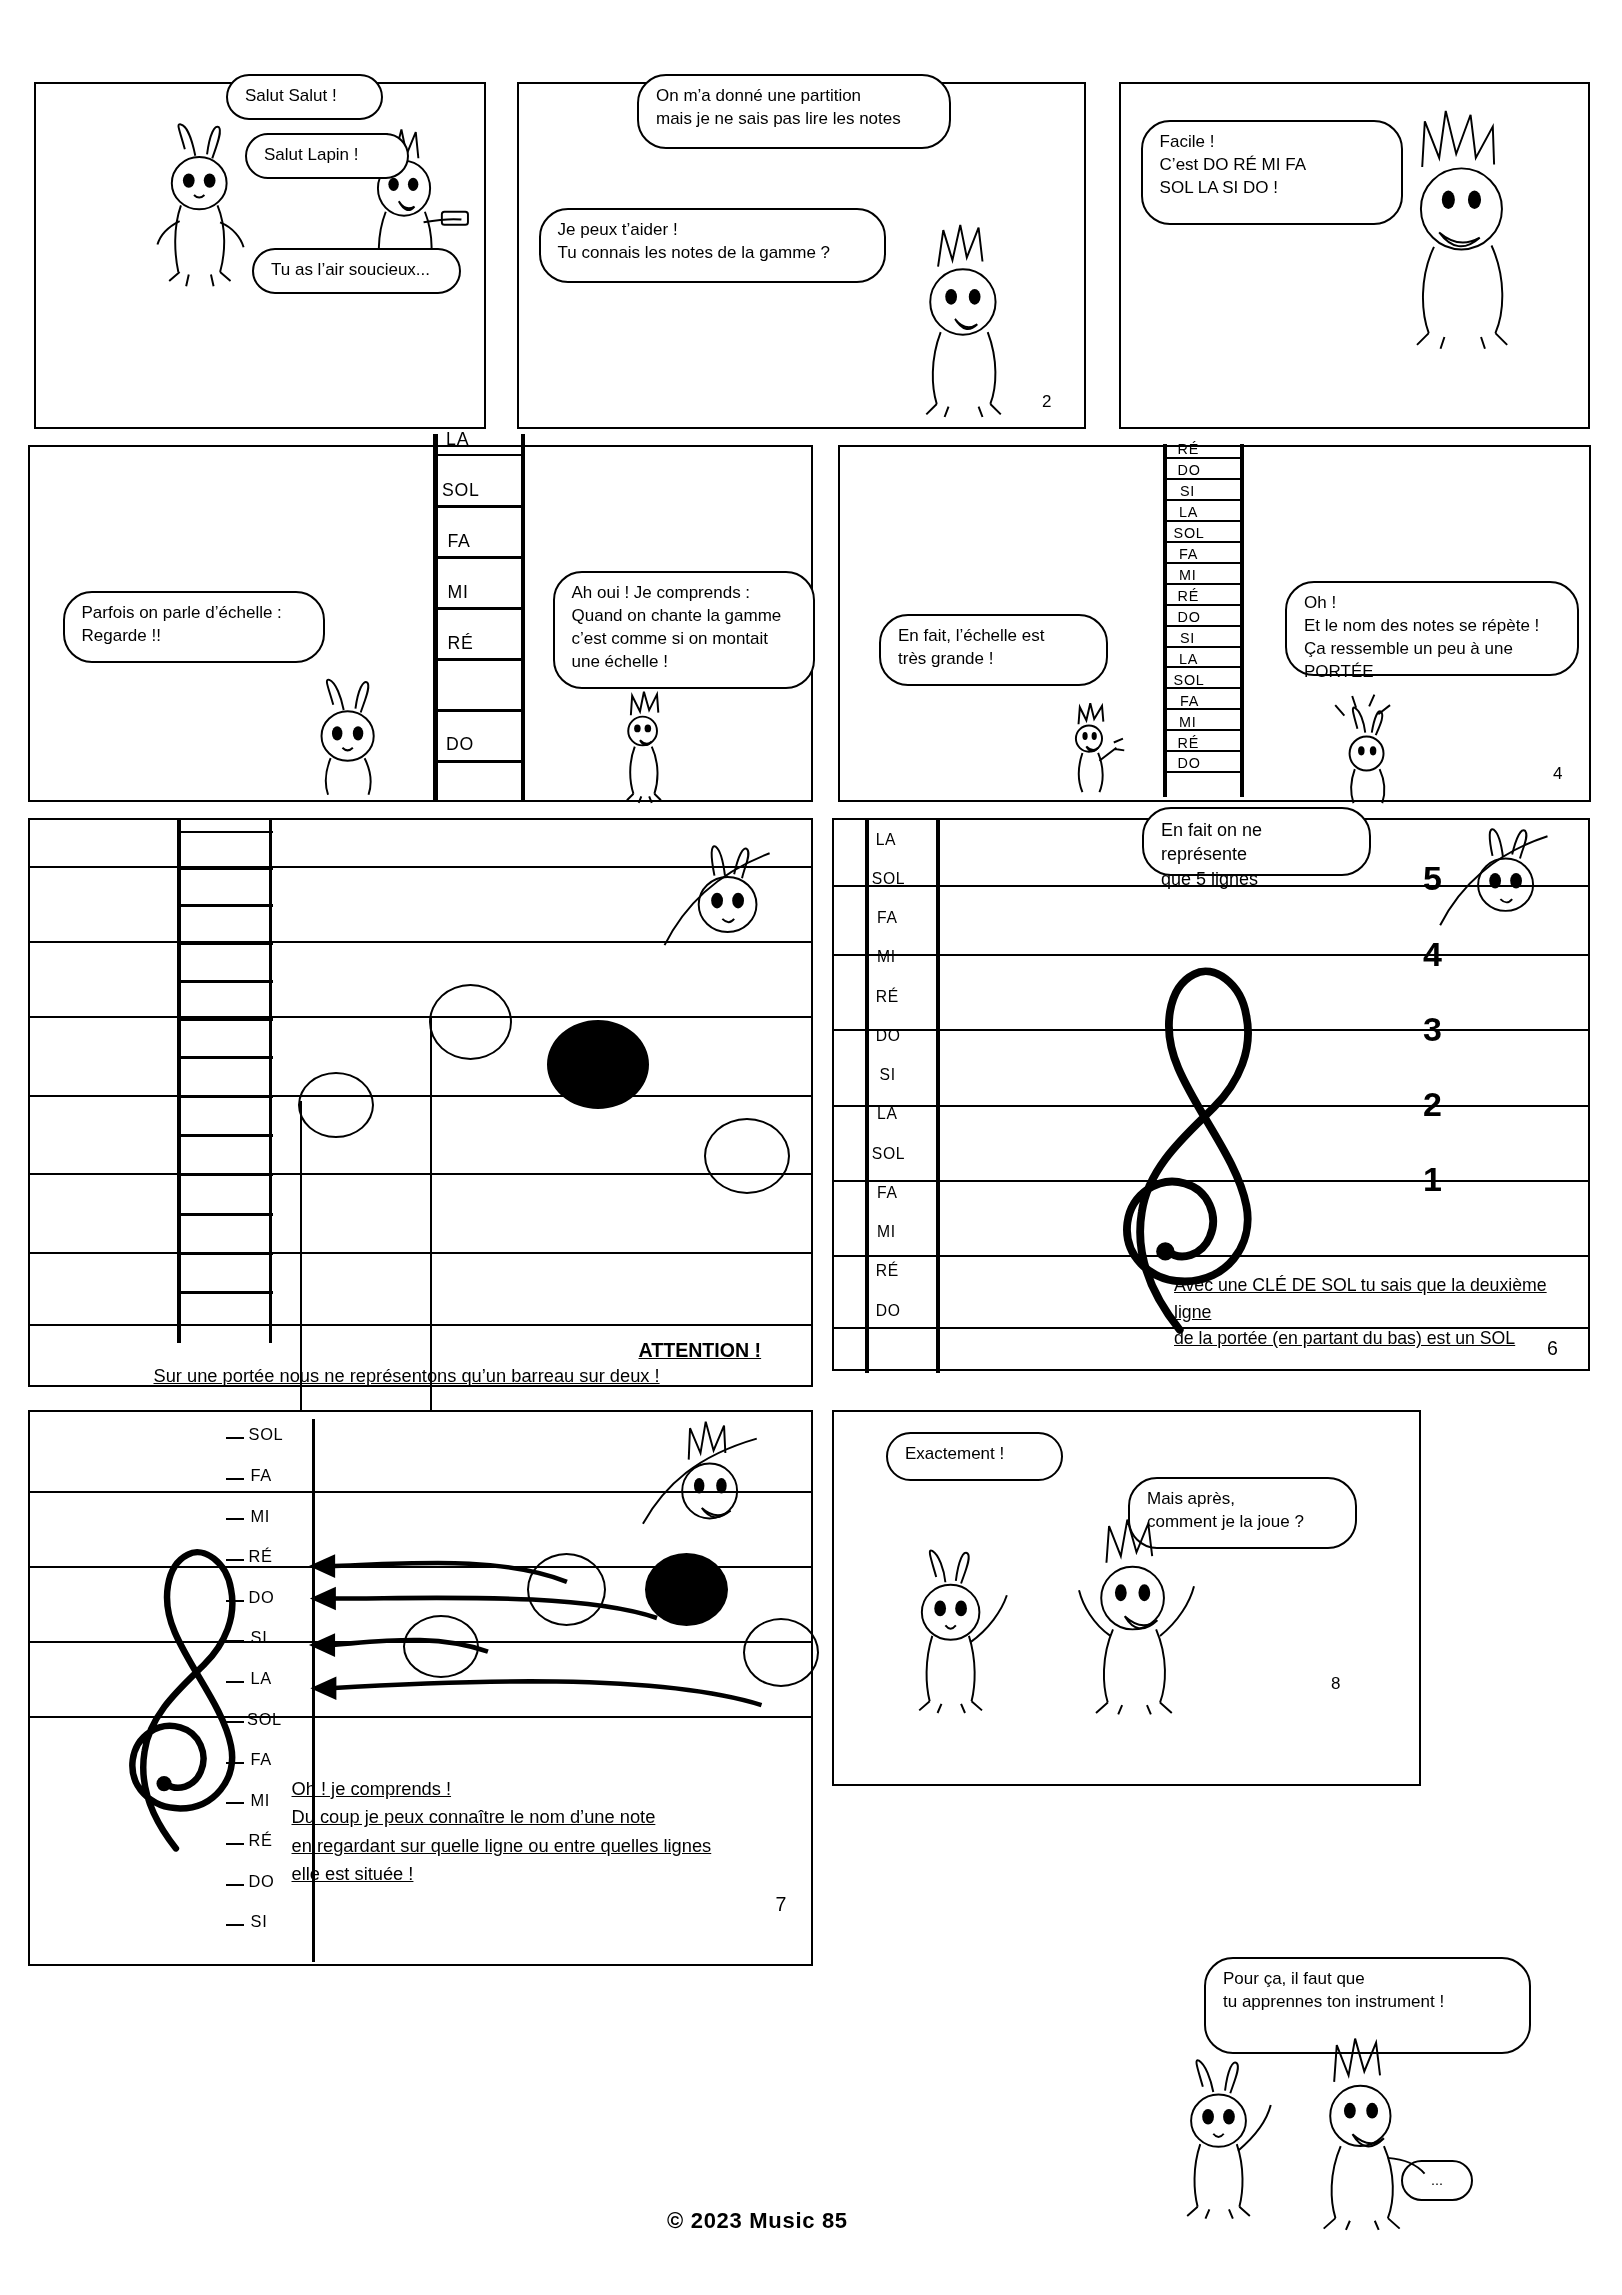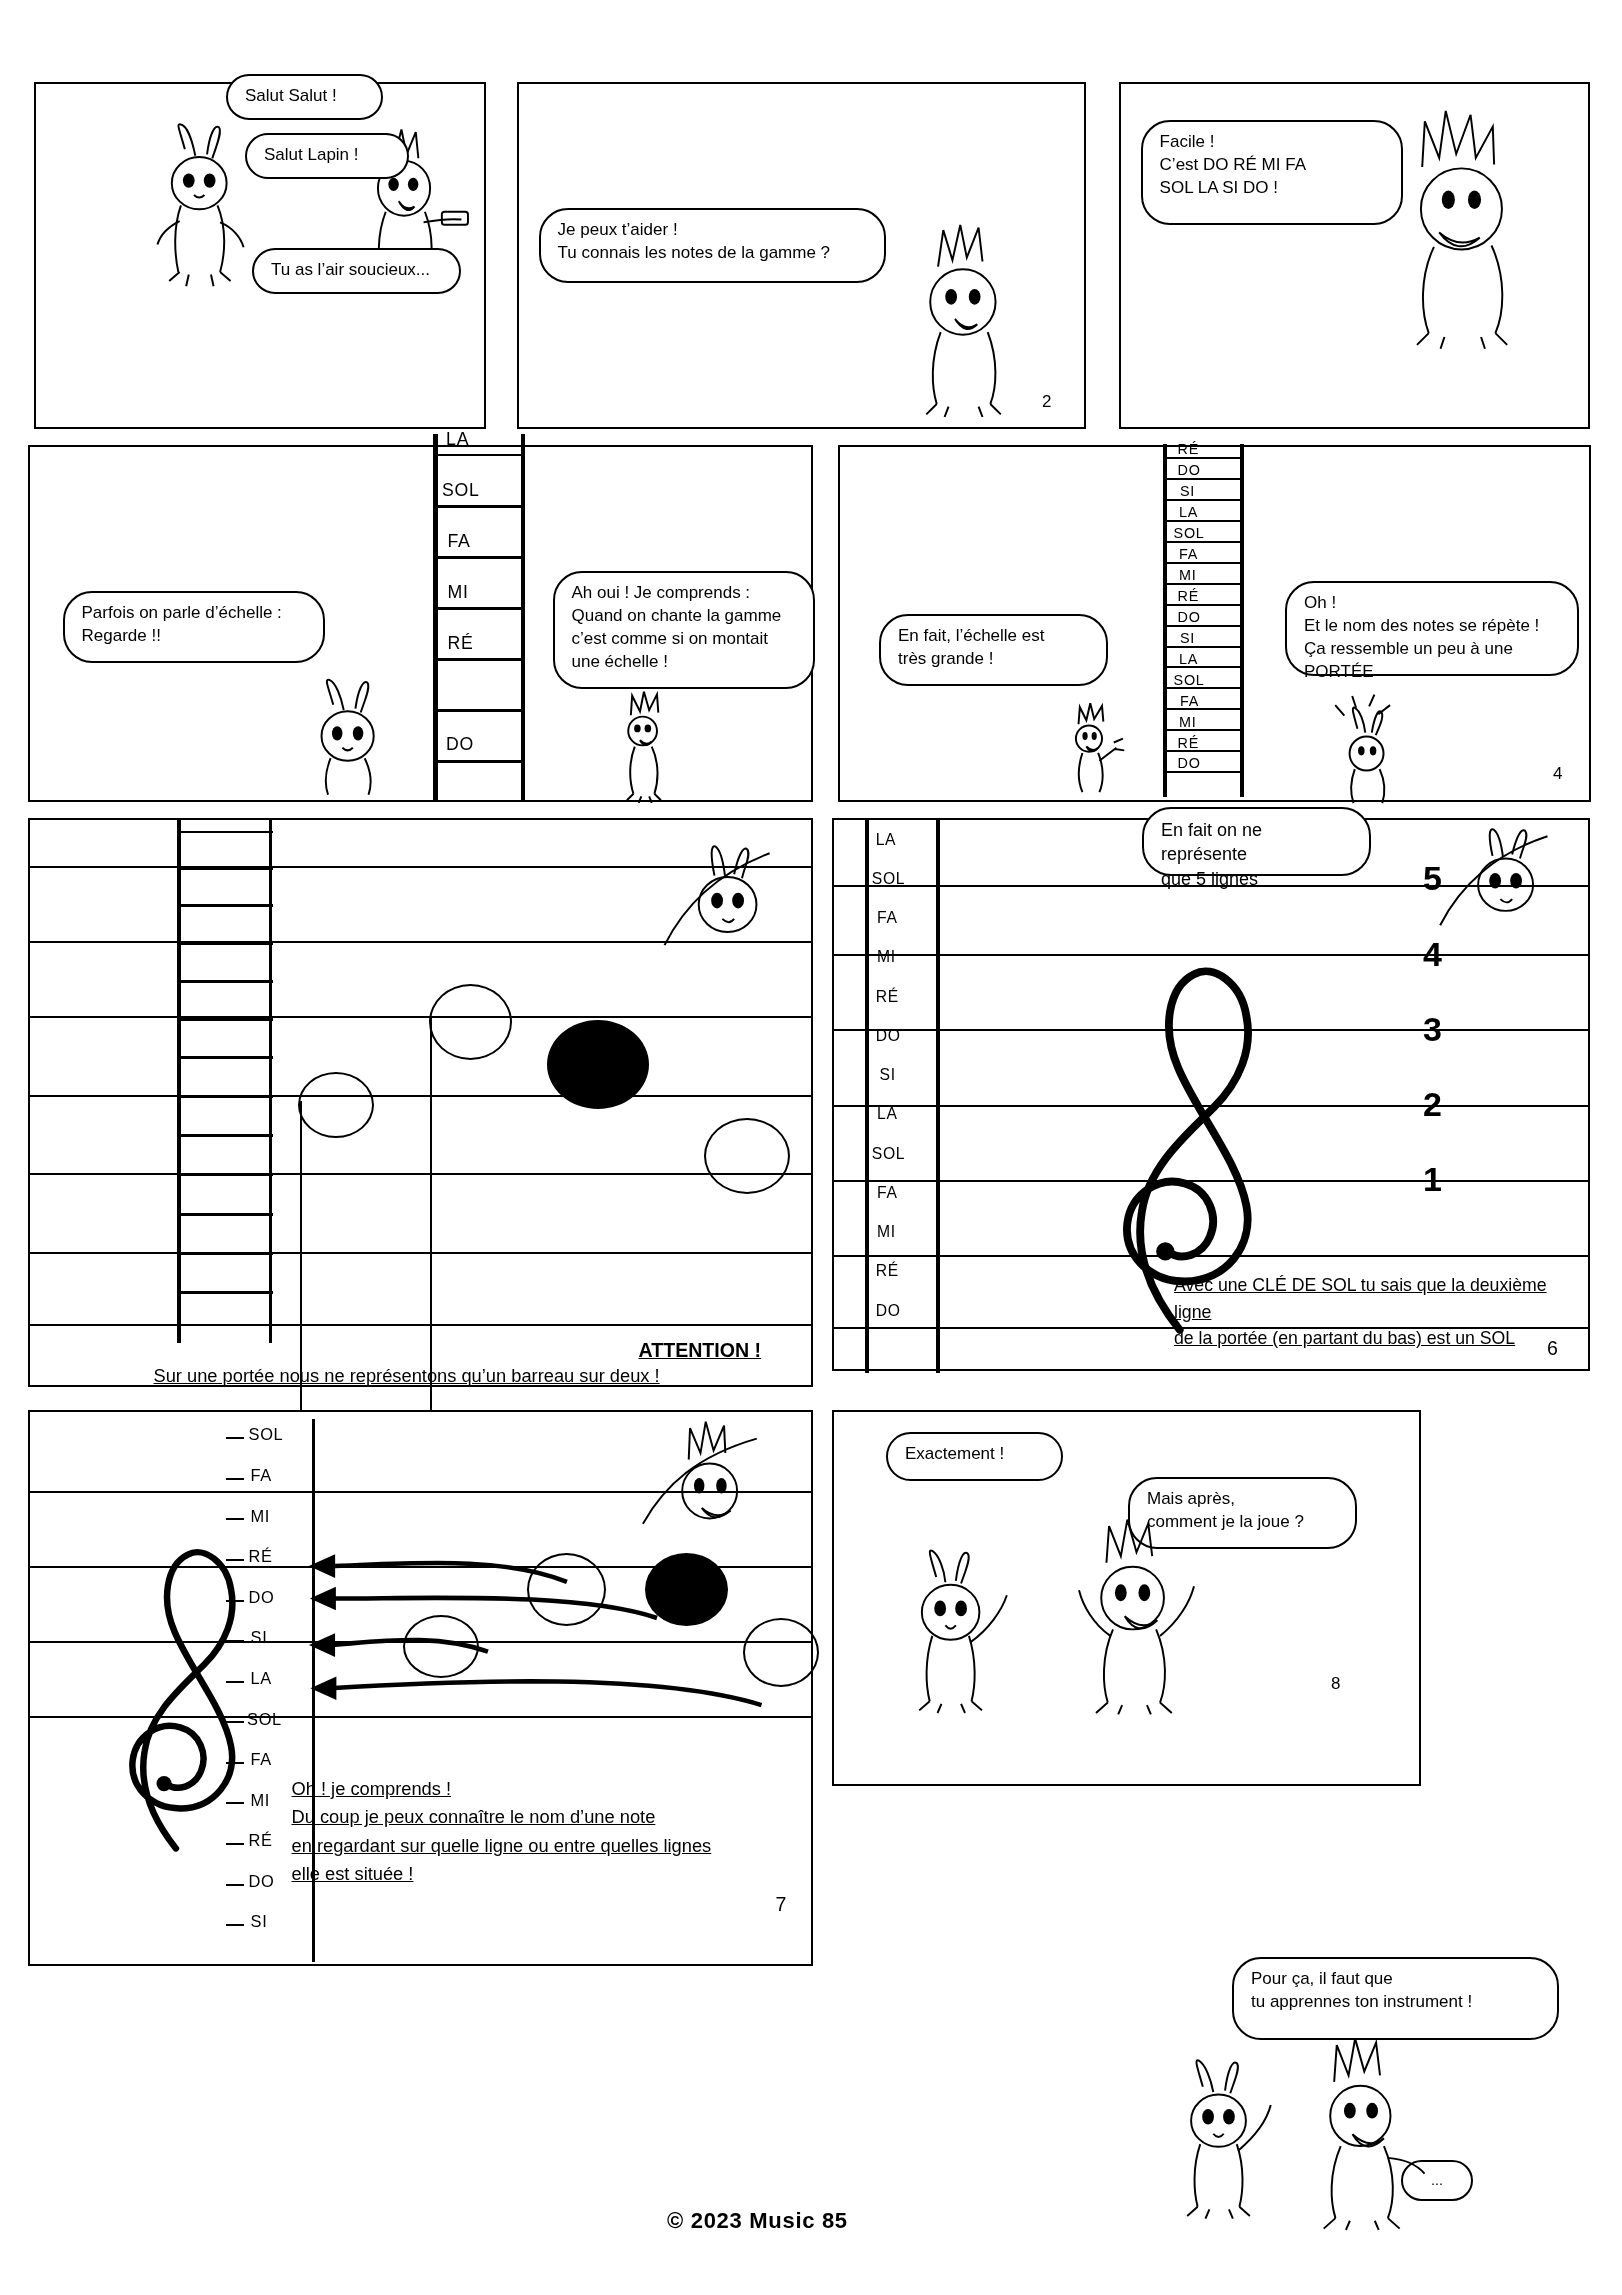--- a/index.html
+++ b/index.html
@@ -83,20 +83,22 @@
         <path d="M70 70 l8 -56 l14 46 l12 -54 l10 50 l18 -46 l6 52" fill="none" stroke="#000" stroke-width="3"></path>
         <ellipse cx="108" cy="124" rx="50" ry="50" fill="none" stroke="#000" stroke-width="3"></ellipse>
         <ellipse cx="90" cy="116" rx="9" ry="12" fill="#000"></ellipse>
         <ellipse cx="126" cy="116" rx="9" ry="12" fill="#000"></ellipse>
         <path d="M96 150 q16 20 34 8 q-18 18 -34 -8Z" fill="none" stroke="#000" stroke-width="3"></path>
         <path d="M74 170 C58 212 60 254 68 280" fill="none" stroke="#000" stroke-width="3"></path>
         <path d="M146 170 C162 212 160 254 150 280" fill="none" stroke="#000" stroke-width="3"></path>
         <path d="M68 280 l-16 16 M86 284 l-6 16 M132 284 l6 16 M150 280 l16 16" fill="none" stroke="#000" stroke-width="3"></path>
       </svg>
     </div>
+    <div class="bubble" style="left:118px;top:-9.8px;width:314px;height:75px;">On m’a donné une partition
+mais je ne sais pas lire les notes</div>
     <div class="bubble" style="left:19.6px;top:124px;width:347px;height:75px;">Je peux t’aider !
 Tu connais les notes de la gamme ?</div>
     <div class="pagenum" style="left:523px;top:308px;">2</div>
   </div>
 
   <div class="panel" style="left:1119px;top:82px;width:471px;height:347px;padding-left:40px;">
     <div class="fig" style="left:262px;top:19.6px;">
       <svg width="183" height="249" viewBox="0 0 280 380">
         <path d="M60 96 l4 -70 l22 56 l10 -72 l16 66 l22 -60 l8 66 l26 -48 l2 58" fill="none" stroke="#000" stroke-width="3"></path>
         <ellipse cx="120" cy="160" rx="62" ry="62" fill="none" stroke="#000" stroke-width="3"></ellipse>
@@ -459,21 +461,21 @@
         <path d="M142 172 C160 214 158 258 148 284" fill="none" stroke="#000" stroke-width="3"></path>
         <path d="M148 182 C176 160 194 130 200 106" fill="none" stroke="#000" stroke-width="3"></path>
         <path d="M72 182 C46 164 30 136 24 112" fill="none" stroke="#000" stroke-width="3"></path>
         <path d="M68 284 l-18 16 M90 288 l-6 14 M128 288 l6 14 M148 284 l18 16" fill="none" stroke="#000" stroke-width="3"></path>
       </svg>
     </div>
     <div class="pagenum" style="left:497px;top:262px;">8</div>
   </div>
 
   <div class="fig" style="left:1152px;top:1957px;width:458px;height:275px;">
-    <div class="bubble" style="left:52px;top:0;width:327px;height:83px;margin-left:28px;">Pour ça, il faut que
+    <div class="bubble" style="left:52px;top:0;width:327px;height:97px;">Pour ça, il faut que
 tu apprennes ton instrument !</div>
     <div class="bubble tiny" style="left:249px;top:203px;width:72px;height:41px;text-align:center;">...</div>
     <div class="fig" style="left:13px;top:98px;">
       <svg width="124" height="164" viewBox="0 0 190 250">
         <path d="M58 48 C50 20 44 4 52 8 C62 14 70 36 74 56" fill="none" stroke="#000" stroke-width="3"></path>
         <path d="M92 54 C96 22 104 6 110 12 C116 18 106 40 100 58" fill="none" stroke="#000" stroke-width="3"></path>
         <ellipse cx="82" cy="100" rx="42" ry="40" fill="none" stroke="#000" stroke-width="3"></ellipse>
         <ellipse cx="66" cy="94" rx="9" ry="12" fill="#000"></ellipse>
         <ellipse cx="98" cy="94" rx="9" ry="12" fill="#000"></ellipse>
         <path d="M74 120 q8 10 16 0" fill="none" stroke="#000" stroke-width="3"></path>

